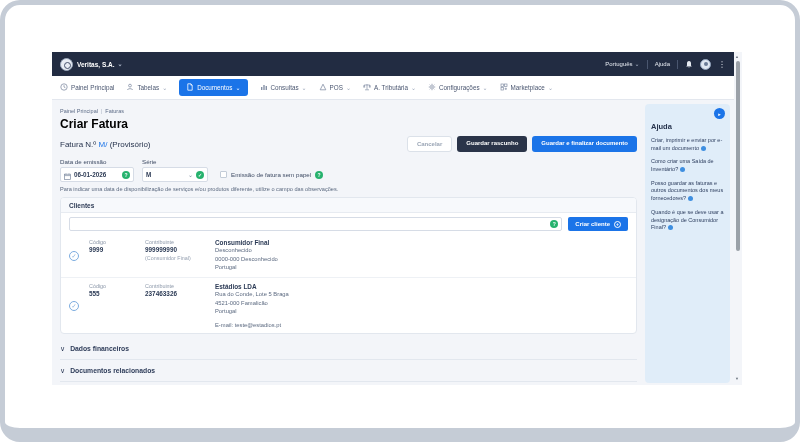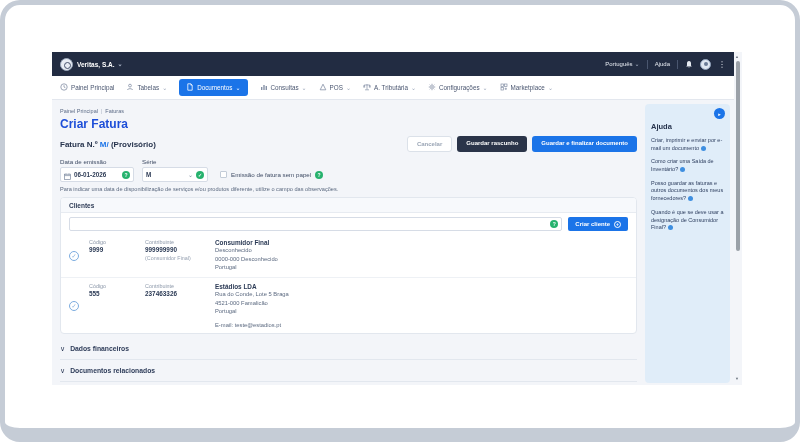--- a/index.html
+++ b/index.html
@@ -30,24 +30,24 @@
   .nav-item.active { background:#1b74e8; color:#fff; border-radius:3px; padding:4px 7px; }
   .nav-item.active svg, .nav-item.active .chev { color:#fff; }
 
   
   .content { position:relative; width:682px; height:285px; overflow:hidden; }
   .main { position:absolute; left:8px; top:0; width:577px; }
 
   .breadcrumb { margin-top:8px; font-size:5.5px; color:#5d6c87; display:flex; gap:3px; align-items:center; }
   .breadcrumb .crumb { cursor:pointer; }
   .breadcrumb .sep { color:#aab4c4; }
-  .page-title { margin-top:3px; font-size:12px; font-weight:bold; color:#1d4ed8; }
+  .page-title { margin-top:3px; font-size:12px; font-weight:bold; color:#000000; }
 
   .docnum-row { margin-top:5px; display:flex; align-items:center; }
-  .docnum { font-size:8px; font-weight:bold; color:#26334d; }
+  .docnum { font-size:8px; font-weight:normal; color:#26334d; }
   .docnum .series-blue { color:#1b74e8; }
   .action-buttons { margin-left:auto; display:flex; gap:5px; }
   .btn { font-size:6px; padding:4px 9px; border-radius:3px; cursor:pointer; white-space:nowrap; font-weight:bold; }
   .btn-cancel { background:#fff; color:#9aa5b5; border:1px solid #dbe1e9; }
   .btn-draft { background:#2a3449; color:#fff; }
   .btn-finalize { background:#1b74e8; color:#fff; }
 
   .field-labels { margin-top:6px; display:flex; font-size:6.2px; color:#3d4a63; }
   .fl-date { width:82px; }
   .fl-serie { width:74px; }

